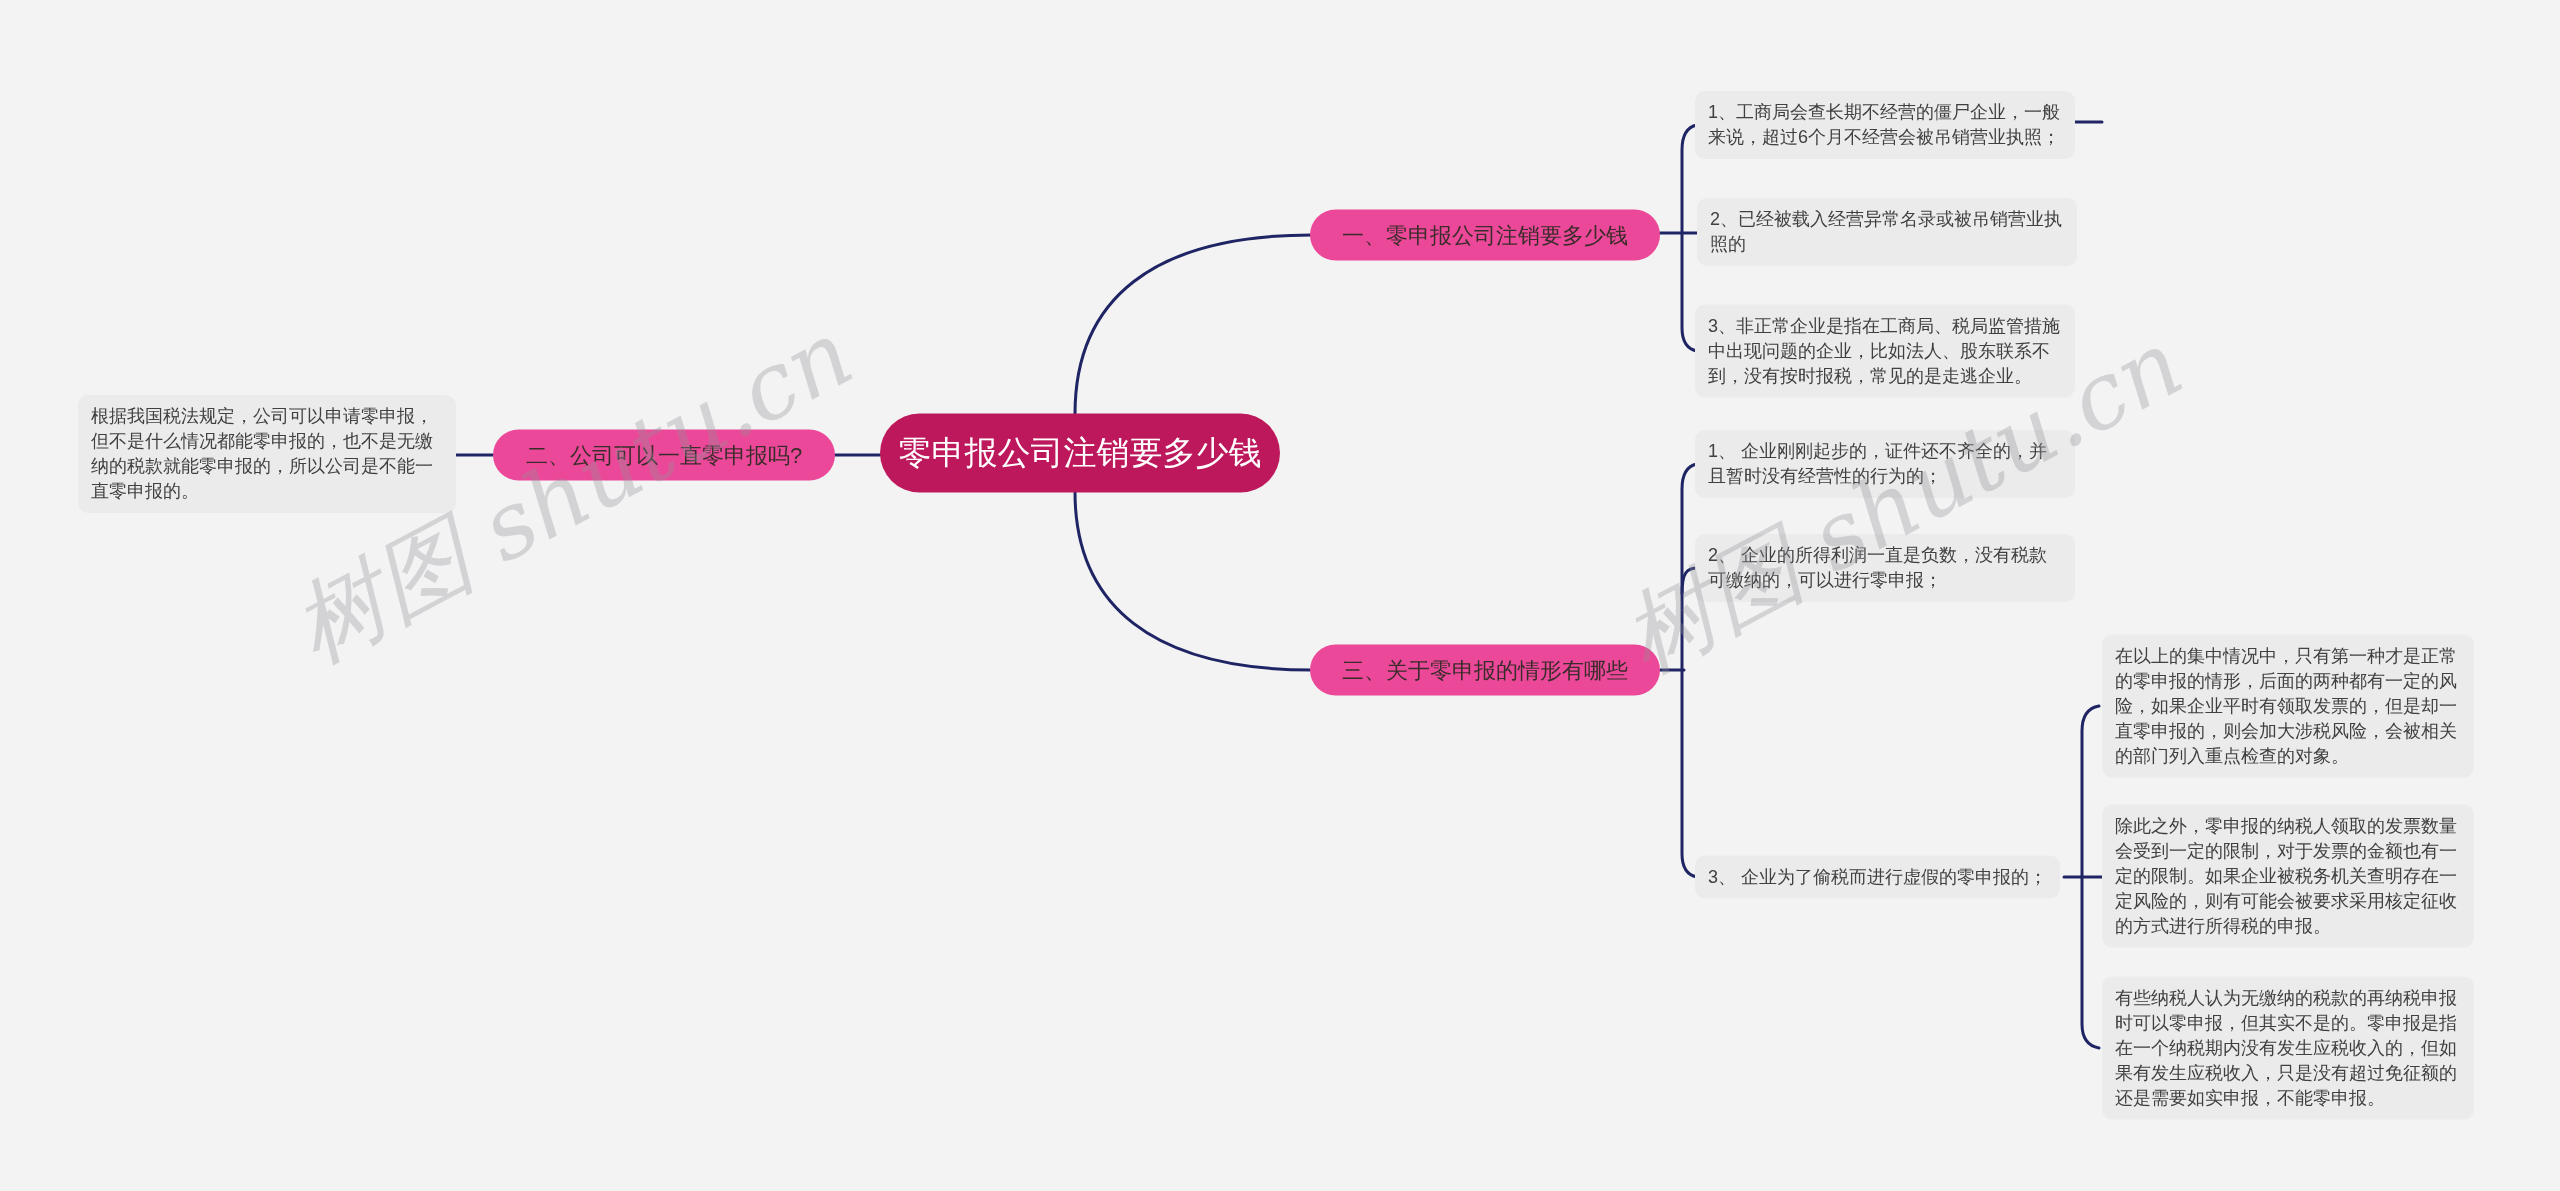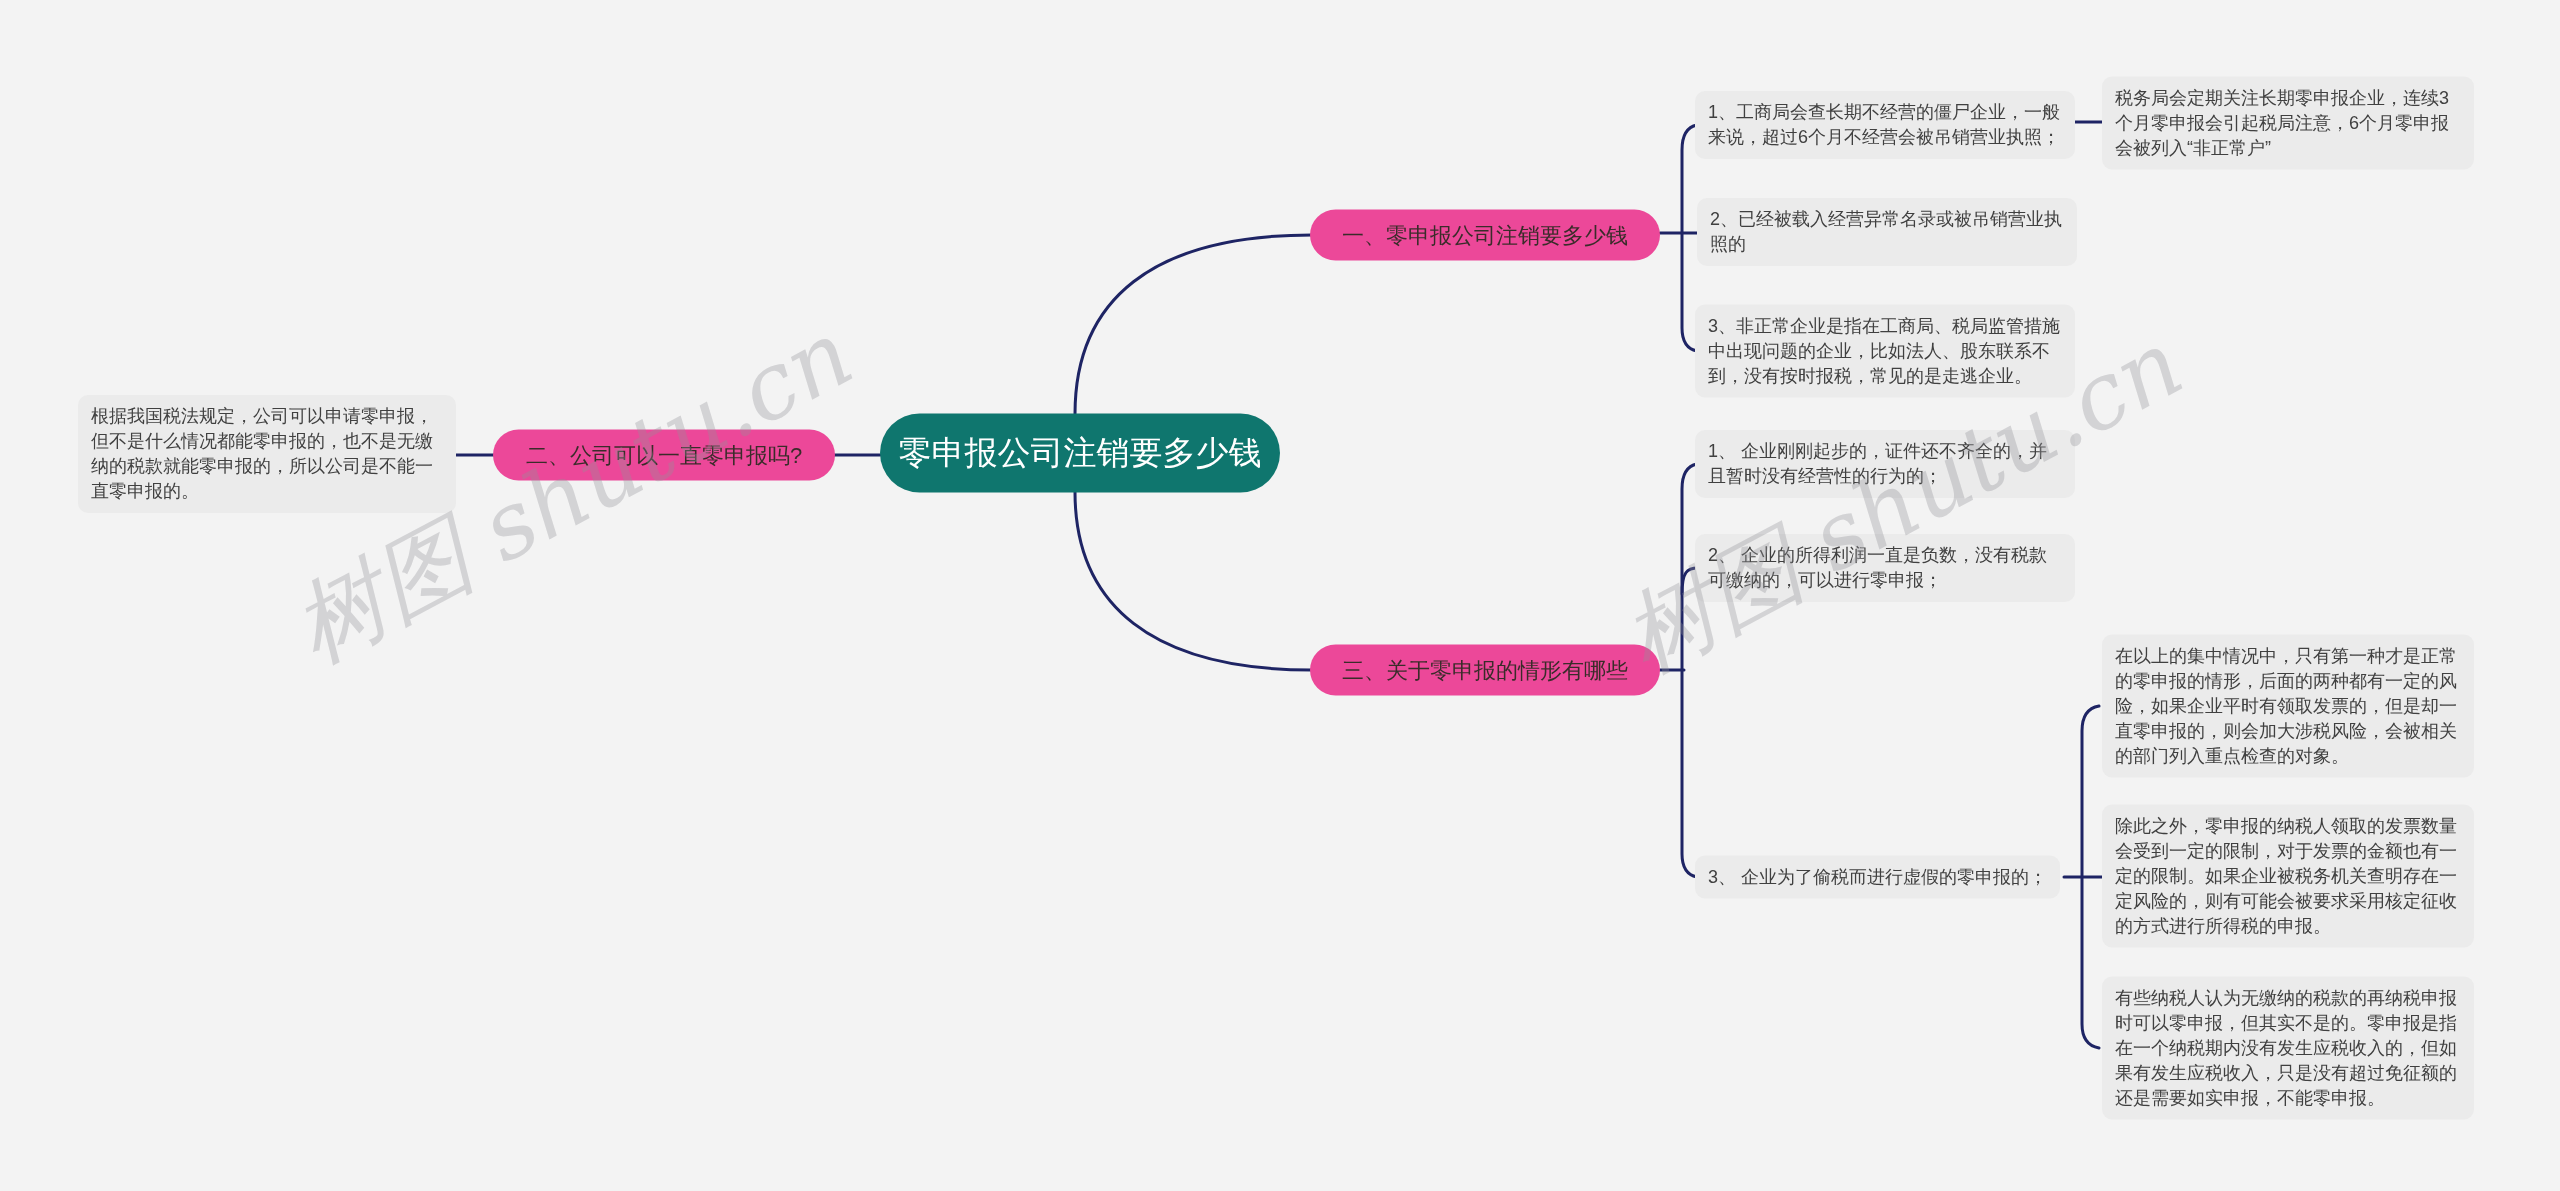--- a/index.html
+++ b/index.html
@@ -37,21 +37,21 @@
     border-radius: 27px;
     display: flex; align-items: center; justify-content: center;
     font-size: 22px;
     z-index: 2;
     box-sizing: border-box;
   }
   .root-node {
     position: absolute;
     transform: translateY(-50%);
     height: 79px;
-    background: #0f766e;
+    background: #be185d;
     color: #ffffff;
     border-radius: 40px;
     display: flex; align-items: center; justify-content: center;
     font-size: 33px;
     z-index: 2;
     box-sizing: border-box;
   }
   .watermark {
     position: absolute;
     font-family: "DejaVu Serif", "Liberation Serif", serif;
@@ -88,21 +88,20 @@
   <div class="branch-node" style="left:493px; top:455px; width:342px">二、公司可以一直零申报吗?</div>
 
   <div class="root-node" style="left:880px; top:453px; width:400px">零申报公司注销要多少钱</div>
 
   <div class="branch-node" style="left:1310px; top:235px; width:350px">一、零申报公司注销要多少钱</div>
 
   <div class="note" style="left:1695px; top:125px; width:380px">1、工商局会查长期不经营的僵尸企业，一般来说，超过6个月不经营会被吊销营业执照；</div>
   <div class="note" style="left:1697px; top:232px; width:380px">2、已经被载入经营异常名录或被吊销营业执照的</div>
   <div class="note" style="left:1695px; top:351px; width:380px">3、非正常企业是指在工商局、税局监管措施中出现问题的企业，比如法人、股东联系不到，没有按时报税，常见的是走逃企业。</div>
 
-  <div class="note" style="left:2102px; top:123px; width:372px">税务局会定期关注长期零申报企业，连续3个月零申报会引起税局注意，6个月零申报会被列入“非正常户”</div>
 
   <div class="branch-node" style="left:1310px; top:670px; width:350px">三、关于零申报的情形有哪些</div>
 
   <div class="note" style="left:1695px; top:464px; width:380px">1、 企业刚刚起步的，证件还不齐全的，并且暂时没有经营性的行为的；</div>
   <div class="note" style="left:1695px; top:568px; width:380px">2、 企业的所得利润一直是负数，没有税款可缴纳的，可以进行零申报；</div>
   <div class="note nowrap" style="left:1695px; top:877px;">3、 企业为了偷税而进行虚假的零申报的；</div>
 
   <div class="note" style="left:2102px; top:706px; width:372px">在以上的集中情况中，只有第一种才是正常的零申报的情形，后面的两种都有一定的风险，如果企业平时有领取发票的，但是却一直零申报的，则会加大涉税风险，会被相关的部门列入重点检查的对象。</div>
   <div class="note" style="left:2102px; top:1048px; width:372px">有些纳税人认为无缴纳的税款的再纳税申报时可以零申报，但其实不是的。零申报是指在一个纳税期内没有发生应税收入的，但如果有发生应税收入，只是没有超过免征额的还是需要如实申报，不能零申报。</div>
   <div class="note" style="left:2102px; top:876px; width:372px">除此之外，零申报的纳税人领取的发票数量会受到一定的限制，对于发票的金额也有一定的限制。如果企业被税务机关查明存在一定风险的，则有可能会被要求采用核定征收的方式进行所得税的申报。</div>

